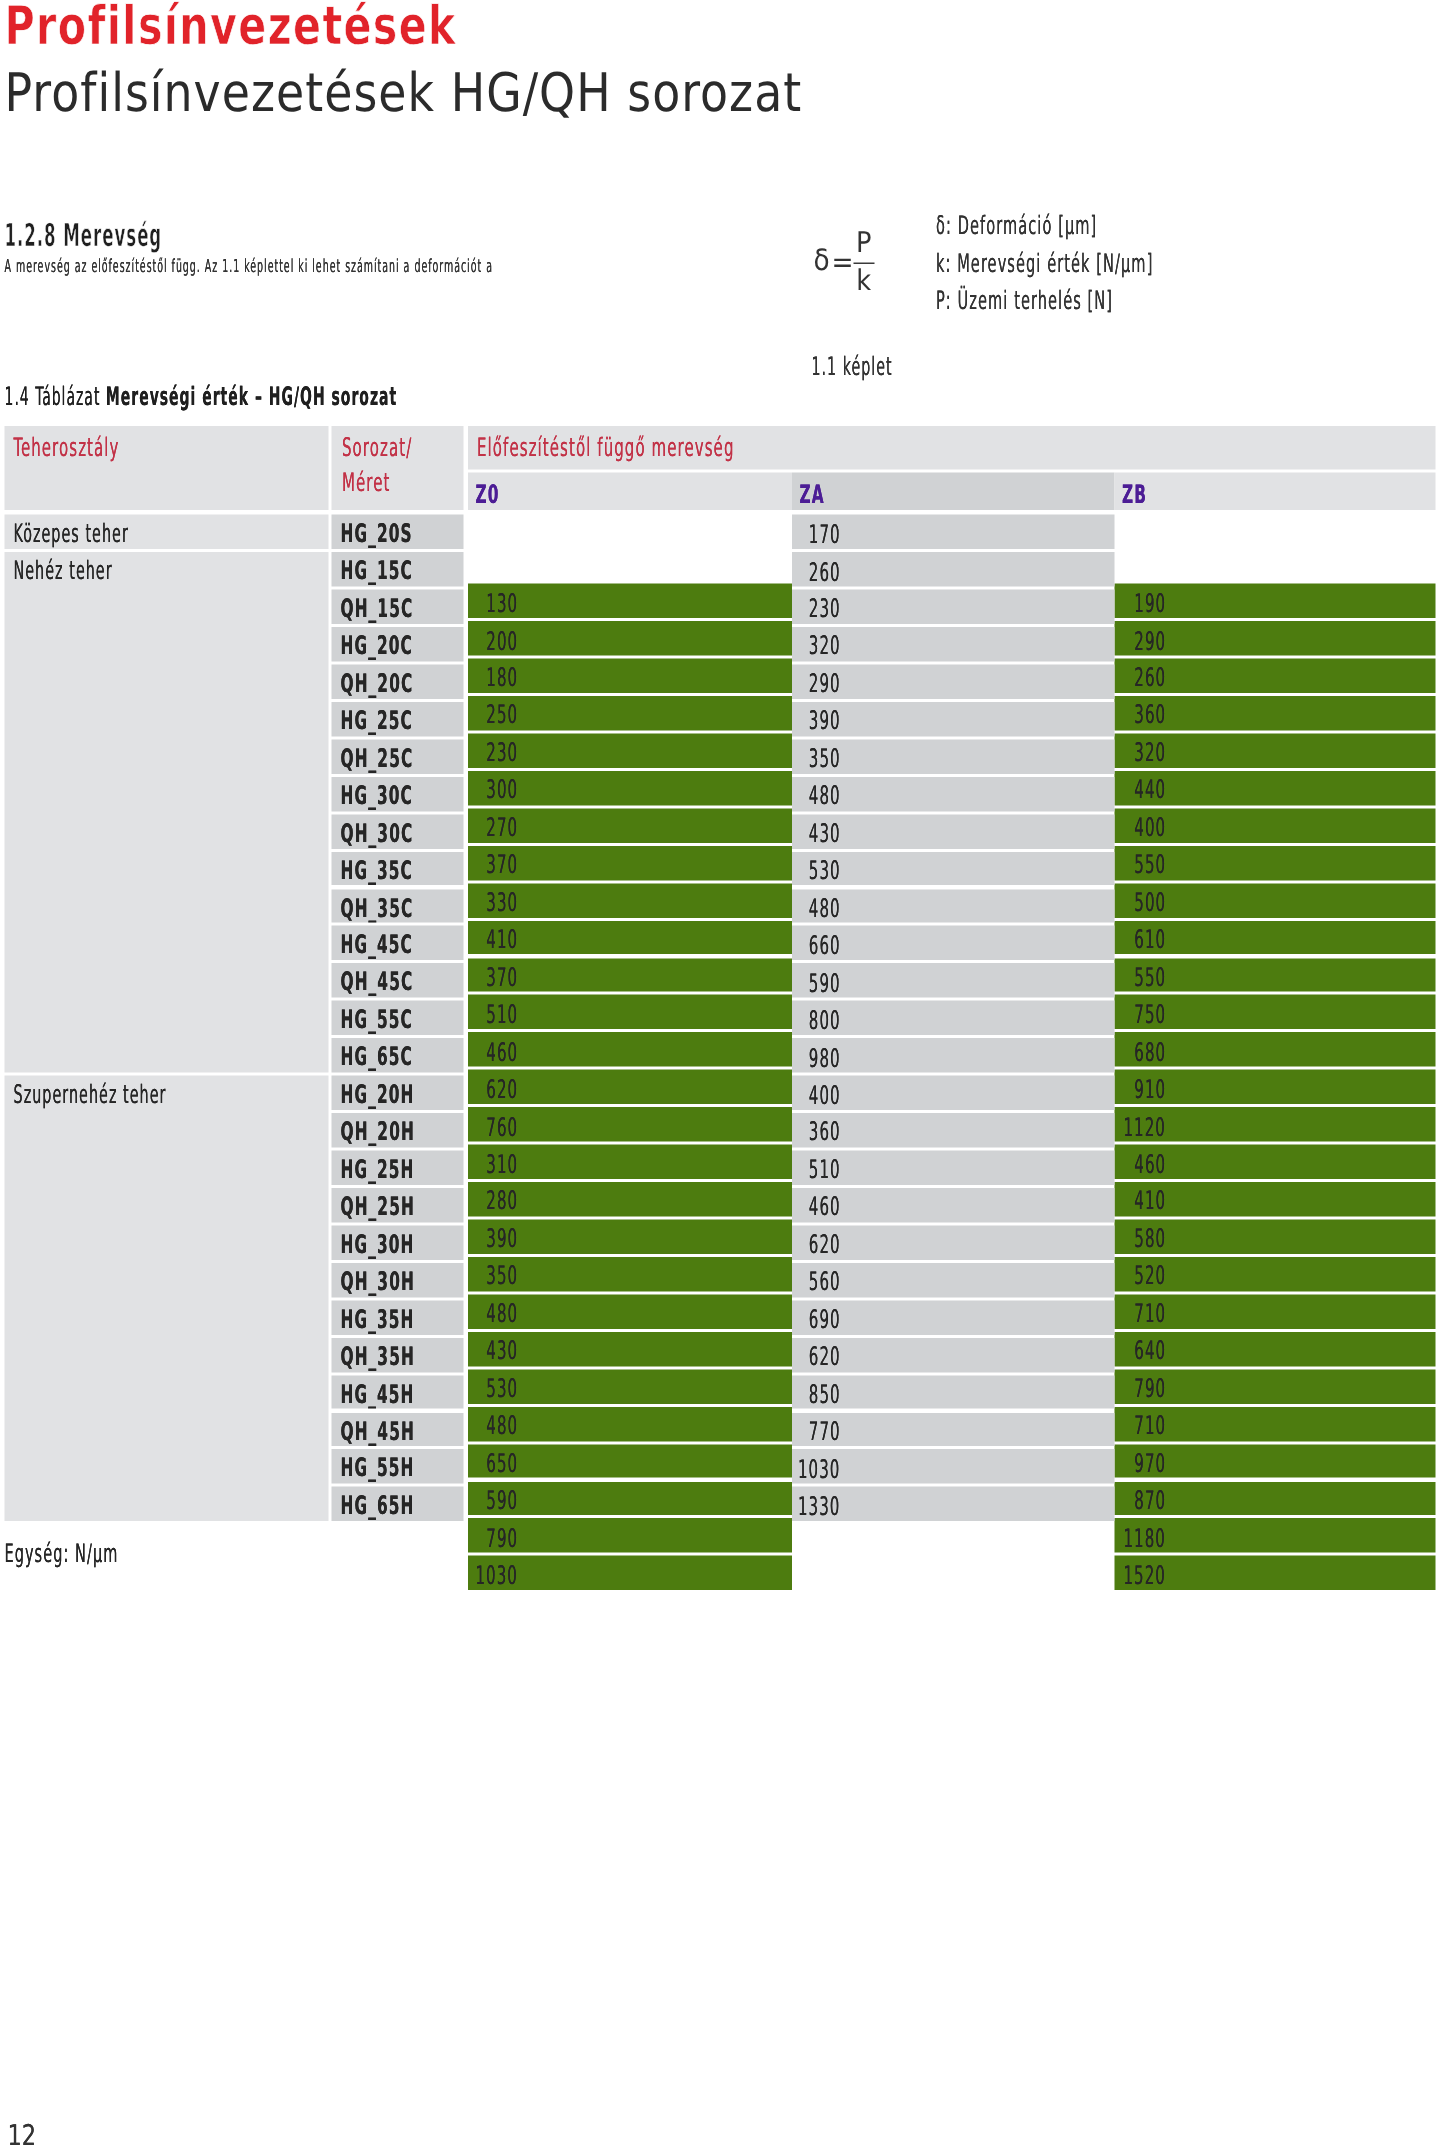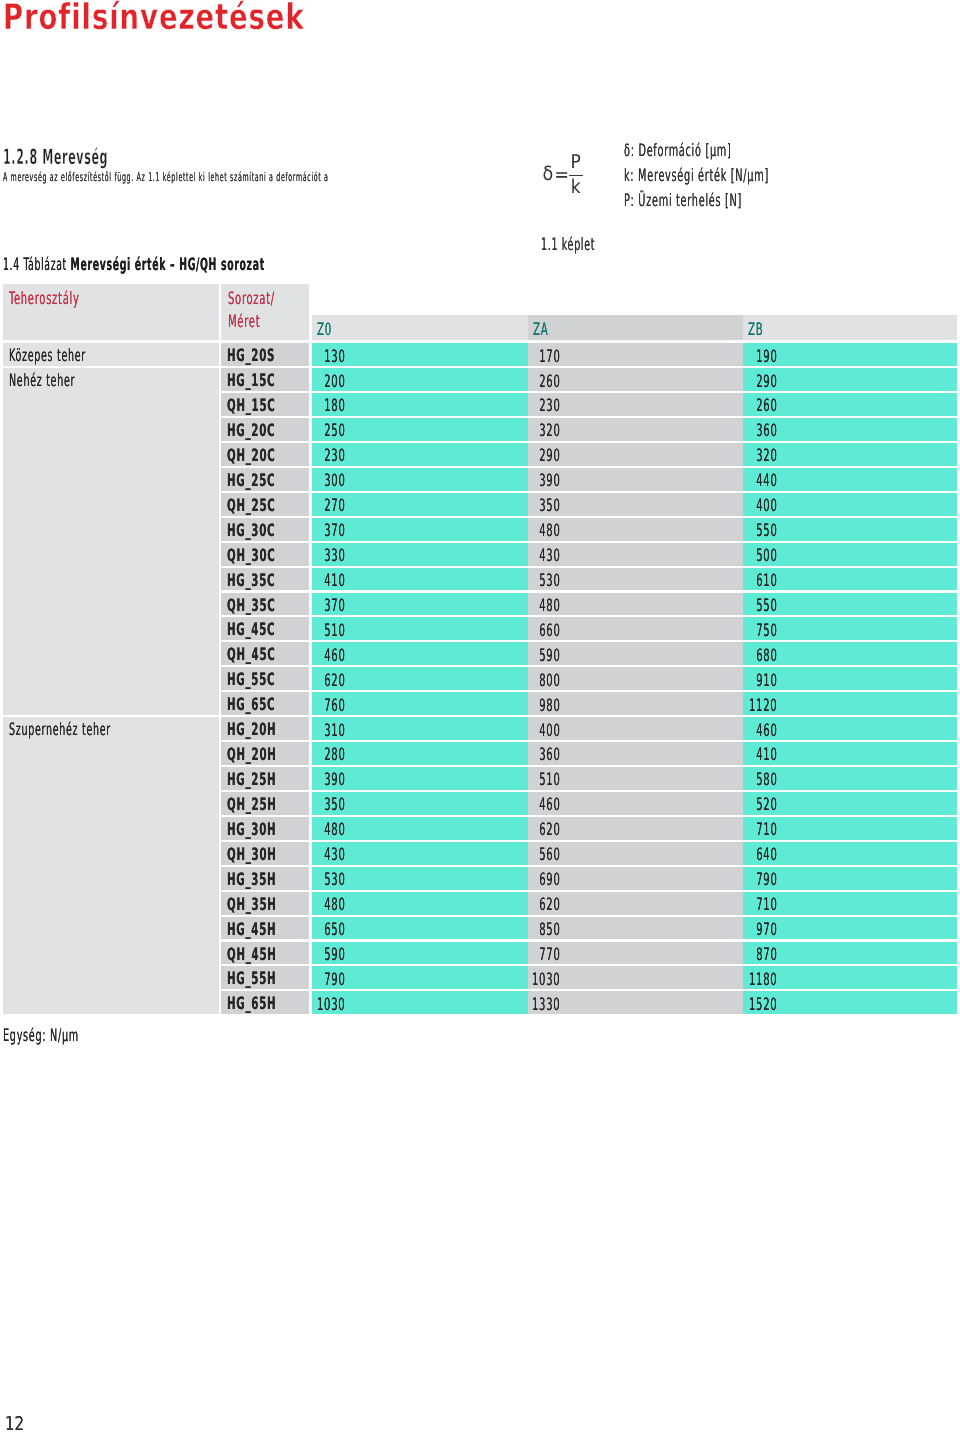--- a/index.html
+++ b/index.html
@@ -75,59 +75,60 @@
   .cell .cond{line-height:27.6px;vertical-align:top;}
   .c2{left:218px;width:87.5px;padding-left:6px;font-weight:bold;}
   .cnum{text-align:right;padding:0;}
   .cnum .cond{position:absolute;top:0.4px;transform-origin:100% 50%;margin-right:-1.1px;}
   .c3{left:308.5px;width:216px;}
   .c3 .cond{right:183.5px;}
   .c4{left:524.5px;width:215.5px;}
   .c4 .cond{right:183.5px;}
   .c5{left:740px;width:214px;}
   .c5 .cond{right:181px;}
-  .bg-l{background:#5eead4;}
+  .bg-l{background:#4d7c0f;margin-top:46px;}
   .bg-d{background:#d0d2d4;}
   
   .c1block{position:absolute;left:0;width:216px;background:#e1e2e4;overflow:hidden;}
   .c1block .c1txt{display:block;height:22.9px;line-height:27.6px;font-size:17px;
                   color:#262626;padding-left:6px;}
   .c1block .cond{line-height:27.6px;vertical-align:top;}
 
   
   .thead{position:absolute;left:3px;top:284.2px;width:954px;height:56.1px;}
   .th-c1{position:absolute;left:0;top:0;width:216px;height:56.1px;background:#e1e2e4;
          box-sizing:border-box;font-size:17px;color:#c23247;line-height:23px;
          padding:4px 0 0 6px;}
   .th-c2{position:absolute;left:218px;top:0;width:87.5px;height:56.1px;background:#e1e2e4;
          box-sizing:border-box;font-size:17px;color:#c23247;line-height:23px;
          padding:4px 0 0 7px;}
   .th-grp{position:absolute;left:308.5px;top:0;width:645.5px;height:29.3px;background:#e1e2e4;
          box-sizing:border-box;font-size:17px;color:#c23247;line-height:23px;
          padding:4px 0 0 6px;}
   .thead .cond{text-shadow:0 0 0.35px currentColor;}
   .th-sub{position:absolute;top:31.1px;height:25px;background:#e1e2e4;box-sizing:border-box;
-          font-size:17px;font-weight:normal;color:#0f766e;line-height:30.4px;padding-left:5px;}
+          font-size:17px;font-weight:bold;color:#4c1d95;line-height:30.4px;padding-left:5px;}
   .th-sub .cond{line-height:30.4px;vertical-align:top;}
   .ts1{left:308.5px;width:216px;}
   .ts2{left:524.5px;width:215.5px;background:#d0d2d4;}
   .ts3{left:740px;width:214px;}
 
   .unit-note{position:absolute;left:3px;top:1026px;font-size:17px;color:#262626;
              line-height:20px;white-space:nowrap;}
   .page-num{position:absolute;left:5px;top:1414.7px;font-family:"DejaVu Sans",sans-serif;
             font-size:19px;color:#333;line-height:19px;}
   .page-num .cond{transform:scaleX(0.79);letter-spacing:0px;}
 </style>
 </head>
 <body>
 
 <div class="page">
 
   <div class="doc-title"><span class="cond">Profilsínvezetések</span></div>
+  <div class="doc-subtitle"><span class="cond">Profilsínvezetések HG/QH sorozat</span></div>
 
   <div class="sec-title"><span class="cond">1.2.8 Merevség</span></div>
   <div class="sec-body">
     <div><span class="cond">A merevség az előfeszítéstől függ. Az 1.1 képlettel ki lehet számítani a deformációt a</span></div>
   </div>
 
   <div class="formula">
       <span class="lhs">δ</span>
       <span class="eq">=</span>
       <span class="frac">
@@ -142,20 +143,21 @@
     <div><span class="cond">δ: Deformáció [µm]</span></div>
     <div><span class="cond">k: Merevségi érték [N/µm]</span></div>
     <div><span class="cond">P: Üzemi terhelés [N]</span></div>
   </div>
 
   <div class="tbl-caption"><span class="cond"><span>1.4 Táblázat </span><b>Merevségi érték – HG/QH sorozat</b></span></div>
 
   <div class="thead" style="top: 284.2px;">
     <div class="th-c1"><span class="cond">Teherosztály</span></div>
     <div class="th-c2"><span class="cond">Sorozat/</span><br><span class="cond">Méret</span></div>
+    <div class="th-grp"><span class="cond">Előfeszítéstől függő merevség</span></div>
     <div class="th-sub ts1"><span class="cond">Z0</span></div>
     <div class="th-sub ts2"><span class="cond">ZA</span></div>
     <div class="th-sub ts3"><span class="cond">ZB</span></div>
   </div>
 
   <div class="tbl" id="tbl-body">
       <div class="c1block" style="top: 343.2px; height: 22.9px;">
         <span class="c1txt"><span class="cond">Közepes teher</span></span>
       </div>
       <div class="c1block" style="top: 368.13px; height: 346.99px;">

